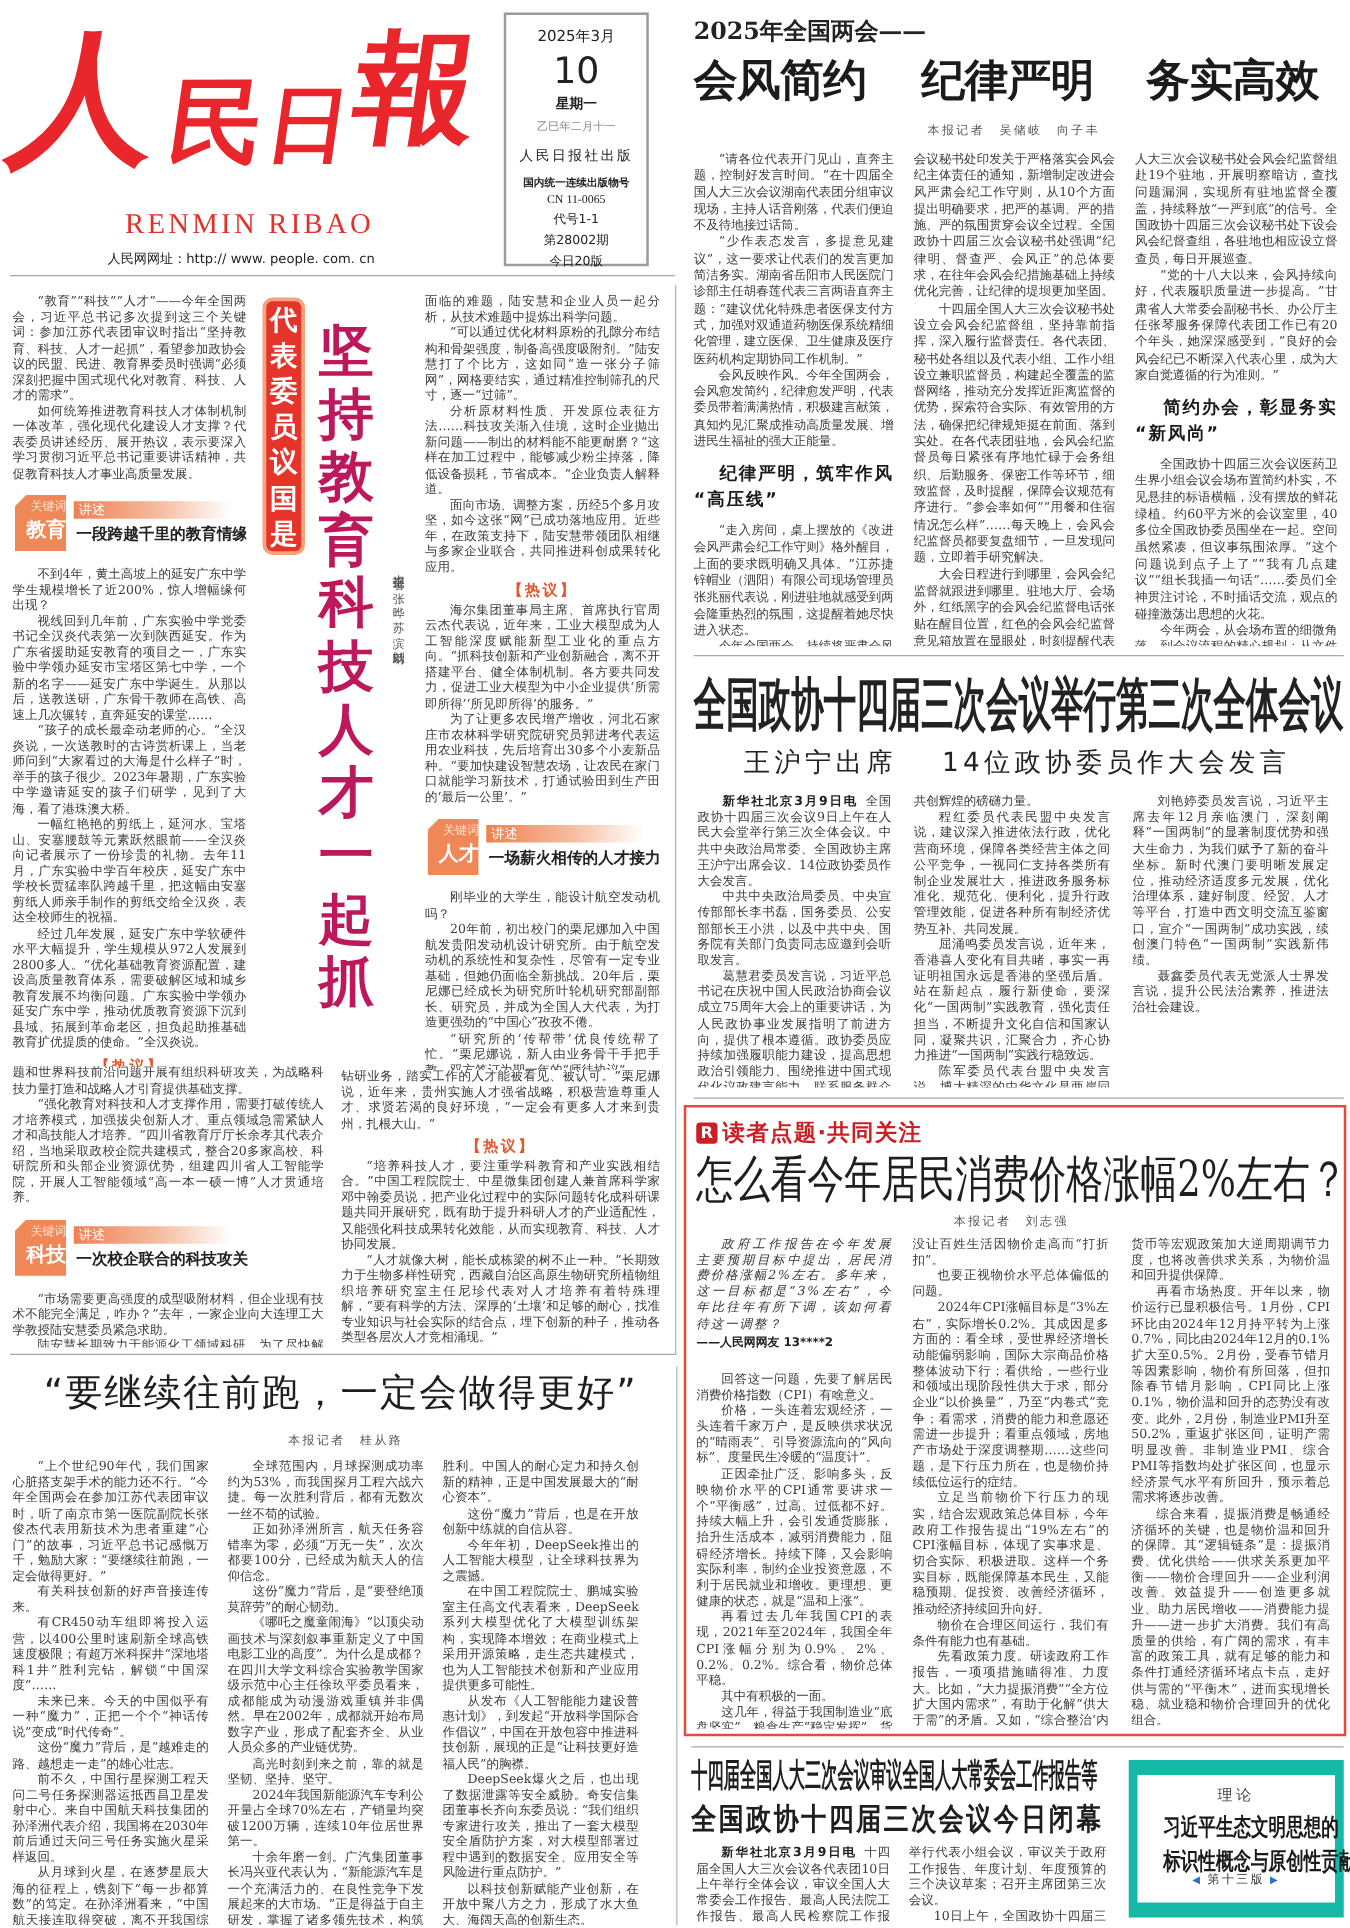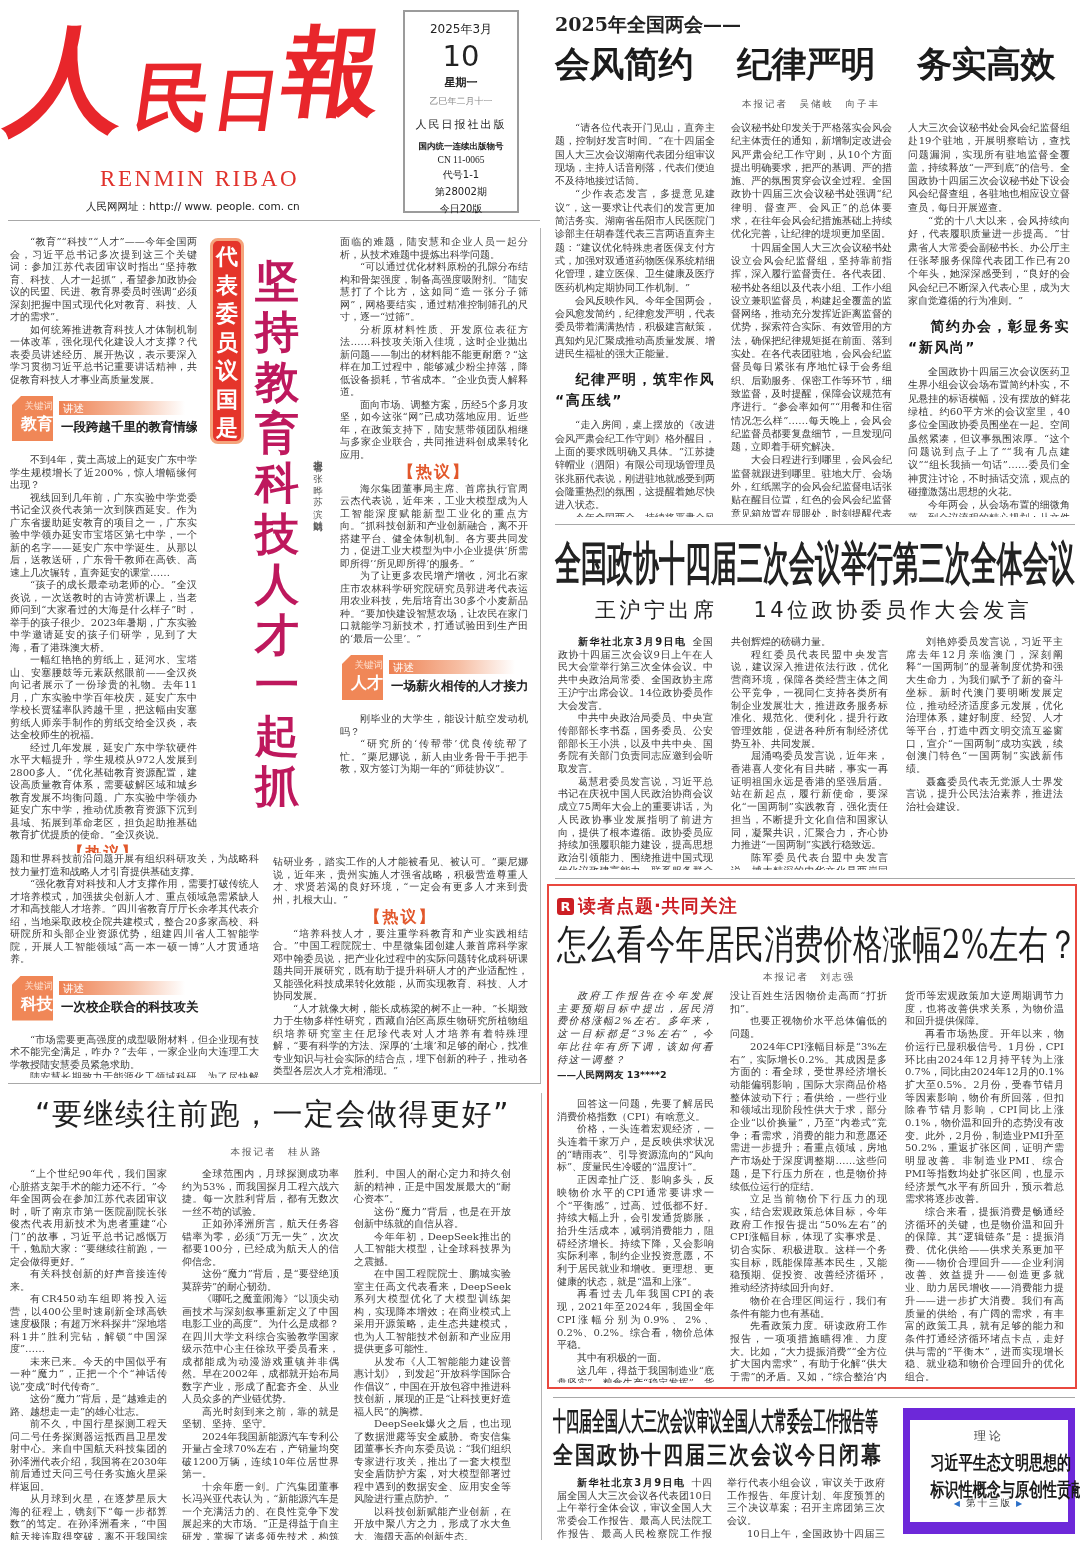--- a/index.html
+++ b/index.html
@@ -27,21 +27,21 @@
 .bighead{position:absolute;top:41px;font-family:"DejaVu Sans",sans-serif;font-weight:bold;font-size:35px;color:#1b1b1b;white-space:nowrap;letter-spacing:-0.5px}
 .byline{position:absolute;font-size:9.5px;color:#555;letter-spacing:2px;white-space:nowrap;font-family:"DejaVu Serif",serif}
 
 
 .col{position:absolute;overflow:hidden;font-family:"DejaVu Serif",serif;font-size:10px;line-height:12.7px;color:#3a3a3a;text-align:justify}
 .col.lead-col{line-height:13.3px}
 .col.tight{line-height:12.5px}
 .col p{text-indent:2em}
 .col p.cont{text-indent:0}
 .col .lead{font-weight:bold;color:#1e1e1e;font-family:"DejaVu Sans",sans-serif;letter-spacing:1px;margin-right:6px}
-.hot{text-align:center;color:#e2572b;font-size:16px;letter-spacing:2px;margin:5px 0 4px;font-weight:bold;font-family:"DejaVu Sans",sans-serif}
+.hot{text-align:center;color:#e2572b;font-size:12px;letter-spacing:2px;margin:5px 0 4px;font-weight:bold;font-family:"DejaVu Sans",sans-serif}
 .sub{margin:9px 0 7px;font-family:"DejaVu Sans",sans-serif;font-weight:bold;font-size:14px;line-height:21px;color:#1a1a1a;letter-spacing:1.5px}
 .sub span{display:block}
 .sub .l1{text-align:right}
 .kw{position:relative;height:46px;margin:10px 0 12px}
 .kw .badge{position:absolute;left:2px;top:0;width:41px;height:45px;background:#f08757;clip-path:polygon(9px 0,100% 0,100% 100%,0 100%,0 9px);text-align:right;font-family:"DejaVu Sans",sans-serif}
 .kw .lab{display:block;color:#fde0cf;font-size:9.5px;margin-top:4px;line-height:11px}
 .kw .word{display:block;color:#fff;font-weight:bold;font-size:16px;line-height:22px;margin-top:2px}
 .kw .bar{position:absolute;left:49px;top:5px;width:126px;height:14px;line-height:14px;padding-left:4px;font-size:10.5px;color:#fff;font-family:"DejaVu Sans",sans-serif;background:linear-gradient(90deg,#ee8152,#f6bda2 55%,rgba(255,255,255,0))}
 .kw .ttl{position:absolute;left:51px;top:25px;font-size:12.5px;font-weight:bold;color:#222;white-space:nowrap;font-family:"DejaVu Sans",sans-serif}
 .q{font-style:italic;letter-spacing:1.5px;color:#333}
@@ -60,21 +60,21 @@
 .cpi-box{position:absolute;left:547px;top:884px;width:530px;height:505px;border:2px solid #e9483f}
 .cpi-tag{position:absolute;left:557px;top:894px;display:flex;align-items:center;color:#cc1f24;font-family:"DejaVu Sans",sans-serif;font-weight:bold;font-size:18px;letter-spacing:1px;white-space:nowrap}
 .r-icon{display:inline-block;width:17px;height:17px;background:#cc1f24;color:#fff;border-radius:3px;font-size:13px;line-height:17px;text-align:center;margin-right:4px;letter-spacing:0}
 .h-cpi{position:absolute;left:557px;top:920px;font-family:"DejaVu Serif",serif;font-size:40px;line-height:48px;color:#1e1e1e;white-space:nowrap;transform:scaleX(0.74);transform-origin:left top}
 
 .h-comm{position:absolute;left:0;top:1094px;width:545px;text-align:center;font-family:"DejaVu Sans",sans-serif;font-size:30px;letter-spacing:1.5px;color:#1e1e1e;white-space:nowrap}
 
 .h-npc1{position:absolute;left:553px;top:1406px;font-family:"DejaVu Serif",serif;font-weight:bold;font-size:26px;line-height:30px;color:#1e1e1e;white-space:nowrap;transform:scaleX(0.5);transform-origin:left top}
 .h-npc2{position:absolute;left:553px;top:1440px;width:328px;font-family:"DejaVu Serif",serif;font-weight:bold;font-size:20px;line-height:24px;color:#1e1e1e;text-align:justify;text-align-last:justify;transform:scaleY(1.2);transform-origin:left top;white-space:nowrap}
 
-.promo{position:absolute;left:903px;top:1408px;width:172px;height:126px;background:#6d28d9}
+.promo{position:absolute;left:903px;top:1408px;width:172px;height:126px;background:#14b8a6}
 .promo-in{position:absolute;left:7px;top:12px;width:158px;height:102px;background:#fff;text-align:center}
 .promo-label{display:block;margin-top:8px;font-size:12px;color:#444;letter-spacing:3px}
 .promo-title{display:block;font-family:"DejaVu Sans",sans-serif;font-weight:bold;font-size:19px;line-height:27px;color:#1a1a1a;white-space:nowrap;transform:scaleX(0.74);transform-origin:center top}
 .promo-title.first{margin-top:4px}
 .promo-ref{display:block;font-size:9.5px;color:#333;letter-spacing:2px;margin-top:-6px}
 .arrow{color:#2b6fc7;font-size:8px;margin:0 4px}
 </style>
 </head>
 <body>
 
@@ -183,20 +183,21 @@
     <p><span>为了让更多农民增产增收，河北石家庄市农林科学研究院研究员郭进考代表运用农业科技，先后培育出30多个小麦新品种。“要加快建设智慧农场，让农民在家门口就能学习新技术，打通试验田到生产田的‘最后一公里’。”</span></p>
     <div class="kw">
       <div class="badge">
         <span class="lab">关键词</span>
         <span class="word">人才</span>
       </div>
       <div class="bar">讲述</div>
       <div class="ttl">一场薪火相传的人才接力</div>
     </div>
     <p><span>刚毕业的大学生，能设计航空发动机吗？</span></p>
+    <p><span>20年前，初出校门的栗尼娜加入中国航发贵阳发动机设计研究所。由于航空发动机的系统性和复杂性，尽管有一定专业基础，但她仍面临全新挑战。20年后，栗尼娜已经成长为研究所叶轮机研究部副部长、研究员，并成为全国人大代表，为打造更强劲的“中国心”孜孜不倦。</span></p>
     <p><span>“研究所的‘传帮带’优良传统帮了忙。”栗尼娜说，新人由业务骨干手把手教，双方签订为期一年的“师徒协议”。</span></p>
   </div>
 <div class="col tight" style="left:273px;top:856px;width:255px;height:222px">
     <p class="cont"><span>钻研业务，踏实工作的人才能被看见、被认可。”栗尼娜说，近年来，贵州实施人才强省战略，积极营造尊重人才、求贤若渴的良好环境，“一定会有更多人才来到贵州，扎根大山。”</span></p>
     <div class="hot">【热议】</div>
     <p><span>“培养科技人才，要注重学科教育和产业实践相结合。”中国工程院院士、中星微集团创建人兼首席科学家邓中翰委员说，把产业化过程中的实际问题转化成科研课题共同开展研究，既有助于提升科研人才的产业适配性，又能强化科技成果转化效能，从而实现教育、科技、人才协同发展。</span></p>
     <p><span>“人才就像大树，能长成栋梁的树不止一种。”长期致力于生物多样性研究，西藏自治区高原生物研究所植物组织培养研究室主任尼珍代表对人才培养有着特殊理解，“要有科学的方法、深厚的‘土壤’和足够的耐心，找准专业知识与社会实际的结合点，埋下创新的种子，推动各类型各层次人才竞相涌现。”</span></p>
     <p><span>（本报记者赵成、江琳、王明峰、李蕊、马晨、陈佳逸、何娟、徐雷鹏参与采写）</span></p>
   </div>
 
@@ -269,21 +270,21 @@
     <p><span>价格，一头连着宏观经济，一头连着千家万户，是反映供求状况的“晴雨表”、引导资源流向的“风向标”、度量民生冷暖的“温度计”。</span></p>
     <p><span>正因牵扯广泛、影响多头，反映物价水平的CPI通常要讲求一个“平衡感”，过高、过低都不好。持续大幅上升，会引发通货膨胀，抬升生活成本，减弱消费能力，阻碍经济增长。持续下降，又会影响实际利率，制约企业投资意愿，不利于居民就业和增收。更理想、更健康的状态，就是“温和上涨”。</span></p>
     <p><span>再看过去几年我国CPI的表现，2021年至2024年，我国全年CPI涨幅分别为0.9%、2%、0.2%、0.2%。综合看，物价总体平稳。</span></p>
     <p><span>其中有积极的一面。</span></p>
     <p><span>这几年，得益于我国制造业“底盘坚实”、粮食生产“稳定发挥”、货币政策不搞“大水漫灌”，我们避免了一些发达经济体正在遭遇的高通胀。特别是柴米油盐、肉奶蛋禽等日常必需品价格平稳，</span></p>
   </div>
 <div class="col" style="left:730px;top:990px;width:157px;height:393px">
     <p class="cont"><span>没让百姓生活因物价走高而“打折扣”。</span></p>
     <p><span>也要正视物价水平总体偏低的问题。</span></p>
     <p><span>2024年CPI涨幅目标是“3%左右”，实际增长0.2%。其成因是多方面的：看全球，受世界经济增长动能偏弱影响，国际大宗商品价格整体波动下行；看供给，一些行业和领域出现阶段性供大于求，部分企业“以价换量”，乃至“内卷式”竞争；看需求，消费的能力和意愿还需进一步提升；看重点领域，房地产市场处于深度调整期……这些问题，是下行压力所在，也是物价持续低位运行的症结。</span></p>
-    <p><span>立足当前物价下行压力的现实，结合宏观政策总体目标，今年政府工作报告提出“50%左右”的CPI涨幅目标，体现了实事求是、切合实际、积极进取。这样一个务实目标，既能保障基本民生，又能稳预期、促投资、改善经济循环，推动经济持续回升向好。</span></p>
+    <p><span>立足当前物价下行压力的现实，结合宏观政策总体目标，今年政府工作报告提出“19%左右”的CPI涨幅目标，体现了实事求是、切合实际、积极进取。这样一个务实目标，既能保障基本民生，又能稳预期、促投资、改善经济循环，推动经济持续回升向好。</span></p>
     <p><span>物价在合理区间运行，我们有条件有能力也有基础。</span></p>
     <p><span>先看政策力度。研读政府工作报告，一项项措施瞄得准、力度大。比如，“大力提振消费”“全方位扩大国内需求”，有助于化解“供大于需”的矛盾。又如，“综合整治‘内卷式’竞争”，将使价格更好反映质量，防止“劣币驱逐良币”。再如，“稳住楼市股市”，可以释放财富效应，更好提振消费。此外，财政、</span></p>
   </div>
 <div class="col" style="left:905px;top:990px;width:159px;height:393px">
     <p class="cont"><span>货币等宏观政策加大逆周期调节力度，也将改善供求关系，为物价温和回升提供保障。</span></p>
     <p><span>再看市场热度。开年以来，物价运行已显积极信号。1月份，CPI环比由2024年12月持平转为上涨0.7%，同比由2024年12月的0.1%扩大至0.5%。2月份，受春节错月等因素影响，物价有所回落，但扣除春节错月影响，CPI同比上涨0.1%，物价温和回升的态势没有改变。此外，2月份，制造业PMI升至50.2%，重返扩张区间，证明产需明显改善。非制造业PMI、综合PMI等指数均处扩张区间，也显示经济景气水平有所回升，预示着总需求将逐步改善。</span></p>
     <p><span>综合来看，提振消费是畅通经济循环的关键，也是物价温和回升的保障。其“逻辑链条”是：提振消费、优化供给——供求关系更加平衡——物价合理回升——企业利润改善、效益提升——创造更多就业、助力居民增收——消费能力提升——进一步扩大消费。我们有高质量的供给，有广阔的需求，有丰富的政策工具，就有足够的能力和条件打通经济循环堵点卡点，走好供与需的“平衡木”，进而实现增长稳、就业稳和物价合理回升的优化组合。</span></p>
   </div>
 
 <div class="rule-h" style="left:553px;top:1397px;width:522px"></div>

